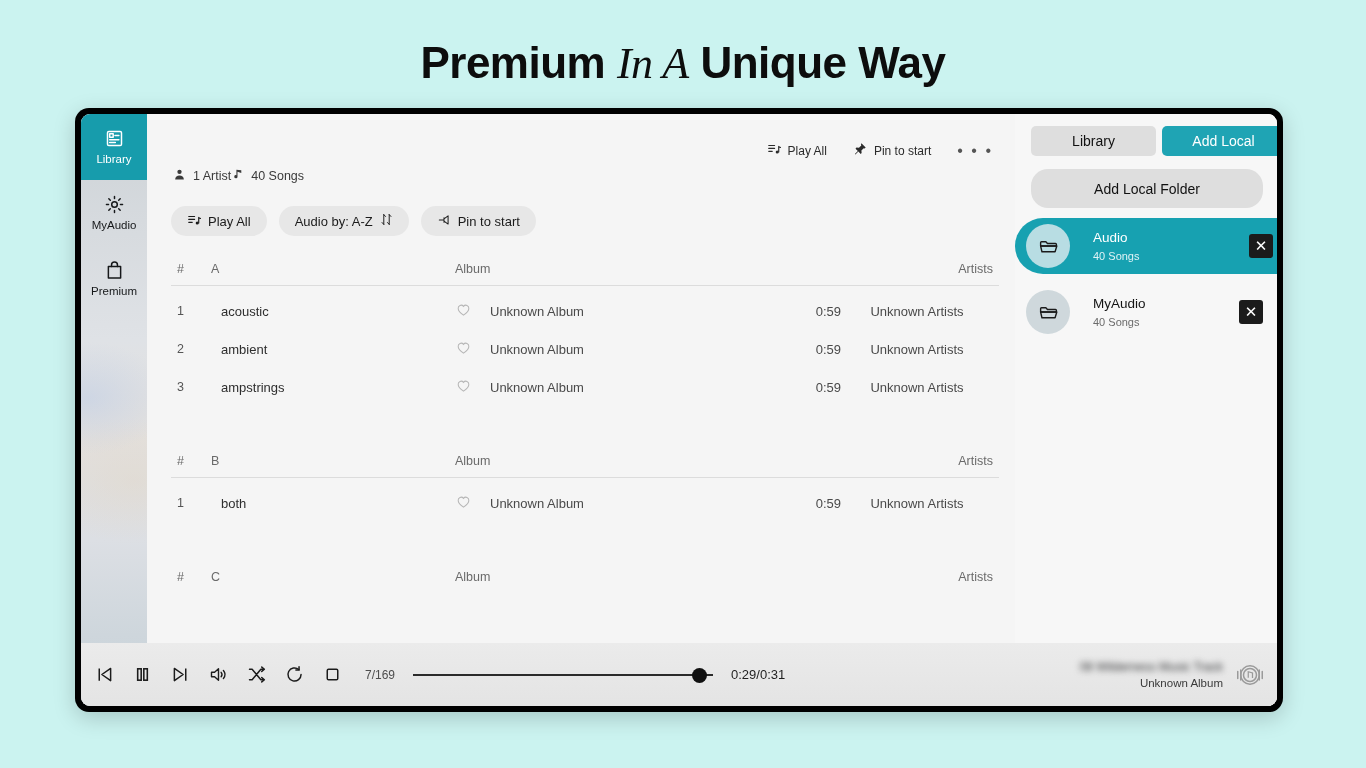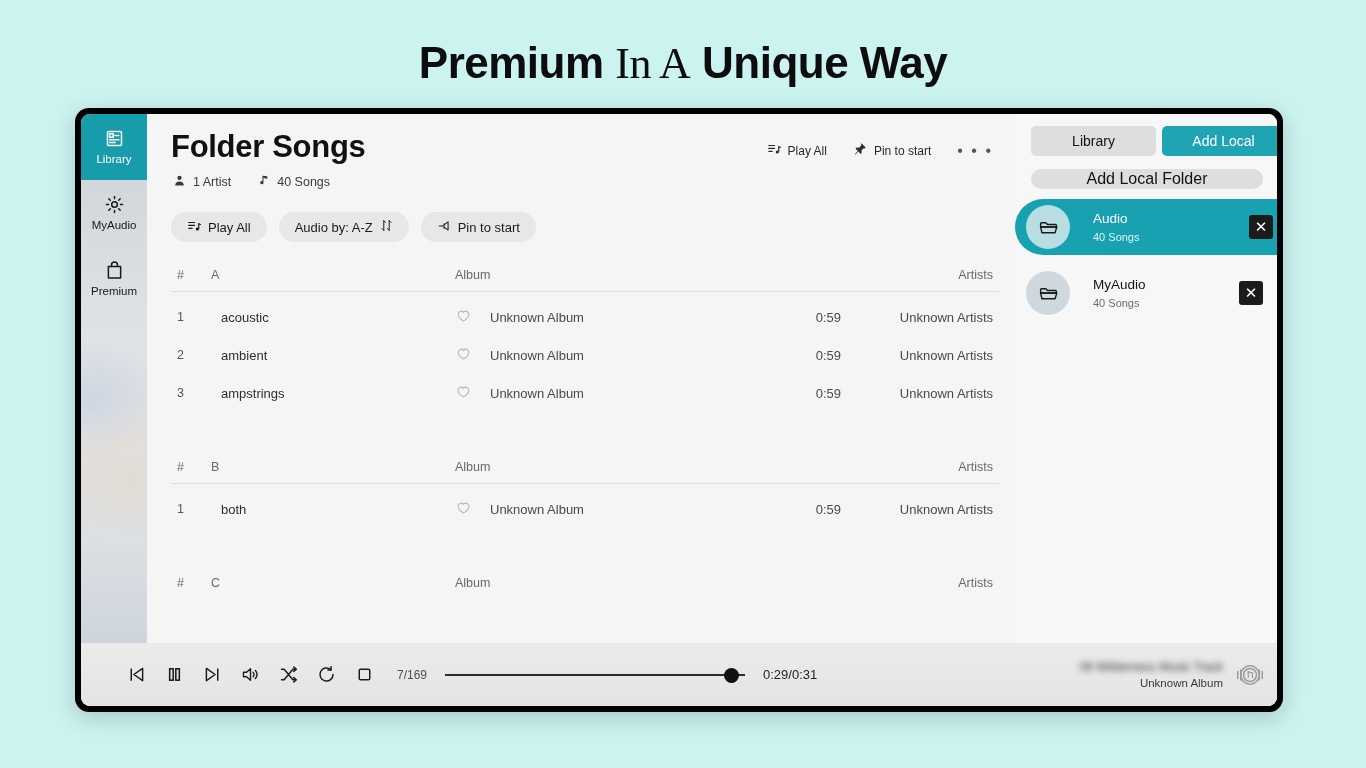--- a/index.html
+++ b/index.html
@@ -16,20 +16,21 @@
     top: 38px; left: 0; width: 1366px;
     text-align: center;
     font-size: 44px;
     font-weight: 700;
     color: #0d0d0d;
     letter-spacing: -0.5px;
     white-space: nowrap;
   }
   .headline .ital {
     font-family: "Liberation Serif", serif;
+    font-style: italic;
     font-weight: 400;
   }
 
   
   .window {
     position: absolute;
     left: 75px; top: 108px;
     width: 1208px; height: 604px;
     background: #000;
     border-radius: 14px;
@@ -101,21 +102,21 @@
     display: flex; align-items: center; gap: 26px;
     padding-top: 14px;
   }
   .title-action {
     display: flex; align-items: center; gap: 7px;
     font-size: 12px; color: #2b2b2b;
   }
   .dots { letter-spacing: 2px; font-size: 16px; color: #555; line-height: 1; }
 
   .metarow {
-    display: flex; align-items: center; gap: 26px;
+    display: flex; align-items: center; 
     padding: 8px 0 0 26px;
     font-size: 12.5px; color: #3a3a3a;
   }
   .meta { display: flex; align-items: center; gap: 7px; }
 
   .pillrow {
     display: flex; align-items: center; gap: 12px;
     padding: 22px 0 0 24px;
   }
   .pill {
@@ -145,21 +146,21 @@
   .track {
     display: flex; align-items: center;
     height: 38px;
     font-size: 13px; color: #2e2e2e;
     padding: 0 8px;
   }
   .track .c-num { width: 34px; color: #555; font-size: 12.5px; }
   .track .c-title { flex: 1 1 auto; margin-left: 10px; }
   .track .c-album { width: 312px; display: flex; align-items: center; gap: 18px; color: #4a4a4a; }
   .track .c-dur { width: 74px; text-align: right; color: #4a4a4a; }
-  .track .c-art { width: 152px; text-align: right; color: #4a4a4a; }
+  .track .c-art { width: 152px; text-align: center; color: #4a4a4a; }
   .heart { color: #b6b6b6; }
   .group-gap { height: 48px; }
 
   
   .right {
     width: 262px; flex: 0 0 262px;
     background: #f7f7f7;
     position: relative;
     padding: 12px 0 0 0;
     overflow: hidden;
@@ -168,24 +169,24 @@
   .seg {
     height: 30px; border-radius: 5px;
     display: flex; align-items: center; justify-content: center;
     font-size: 14px; font-family: inherit; border: none;
   }
   .seg.lib { width: 126px; background: #dedede; color: #111; }
   .seg.add { width: 124px; background: #1fa4b4; color: #fff; margin-right: -8px; }
 
   .add-local {
     margin: 13px 14px 0 16px;
-    height: 20px; border-radius: 17px;
+    height: 39px; border-radius: 17px;
     background: #dedede; border: none;
     display: flex; align-items: center; justify-content: center;
-    font-size: 16px; color: #111; font-family: inherit;
+    font-size: 14px; color: #111; font-family: inherit;
     width: 232px;
   }
 
   .folder {
     display: flex; align-items: center;
     height: 56px; margin-top: 10px;
     padding-left: 11px;
     position: relative;
   }
   .folder.sel {
@@ -213,21 +214,21 @@
     font-size: 15px; font-family: inherit;
     border: none;
   }
 
   
   .player {
     position: absolute; left: 0; right: 0; bottom: 0;
     height: 63px;
     background: linear-gradient(180deg,#ebebeb,#e4e4e4);
     display: flex; align-items: center;
-    padding: 0 12px 0 36px;
+    padding: 0 12px 0 4px;
   }
   .pbtn {
     width: 38px; height: 38px;
     display: flex; align-items: center; justify-content: center;
     background: none; border: none; color: #1c1c1c;
   }
   .counter { font-size: 12px; color: #4d4d4d; margin: 0 10px 0 14px; }
   .seek { flex: 0 0 300px; position: relative; height: 18px; margin-left: 8px; }
   .seek-line { position: absolute; top: 8px; left: 0; right: 0; height: 2px; background: #2b2b2b; }
   .seek-knob {
@@ -291,21 +292,20 @@
         </svg>
       </span>
       <span class="nav-label">Premium</span>
     </div>
   </nav>
 
   <main class="center">
     <div class="content-card">
 
       <div class="titlerow">
-        <h1 class="page-title">Folder Songs</h1>
 
         <div class="title-actions">
           <div class="title-action">
             <span>
               <svg width="14" height="14" viewBox="0 0 24 24" fill="none" stroke="currentColor" stroke-width="2" stroke-linecap="round">
                 <path d="M3 6h10M3 11h10M3 16h6"></path>
                     <circle cx="17.5" cy="17" r="2.6" fill="currentColor" stroke="none"></circle>
                     <path d="M20.1 17V8l3 1.4"></path>
               </svg>
             </span>

